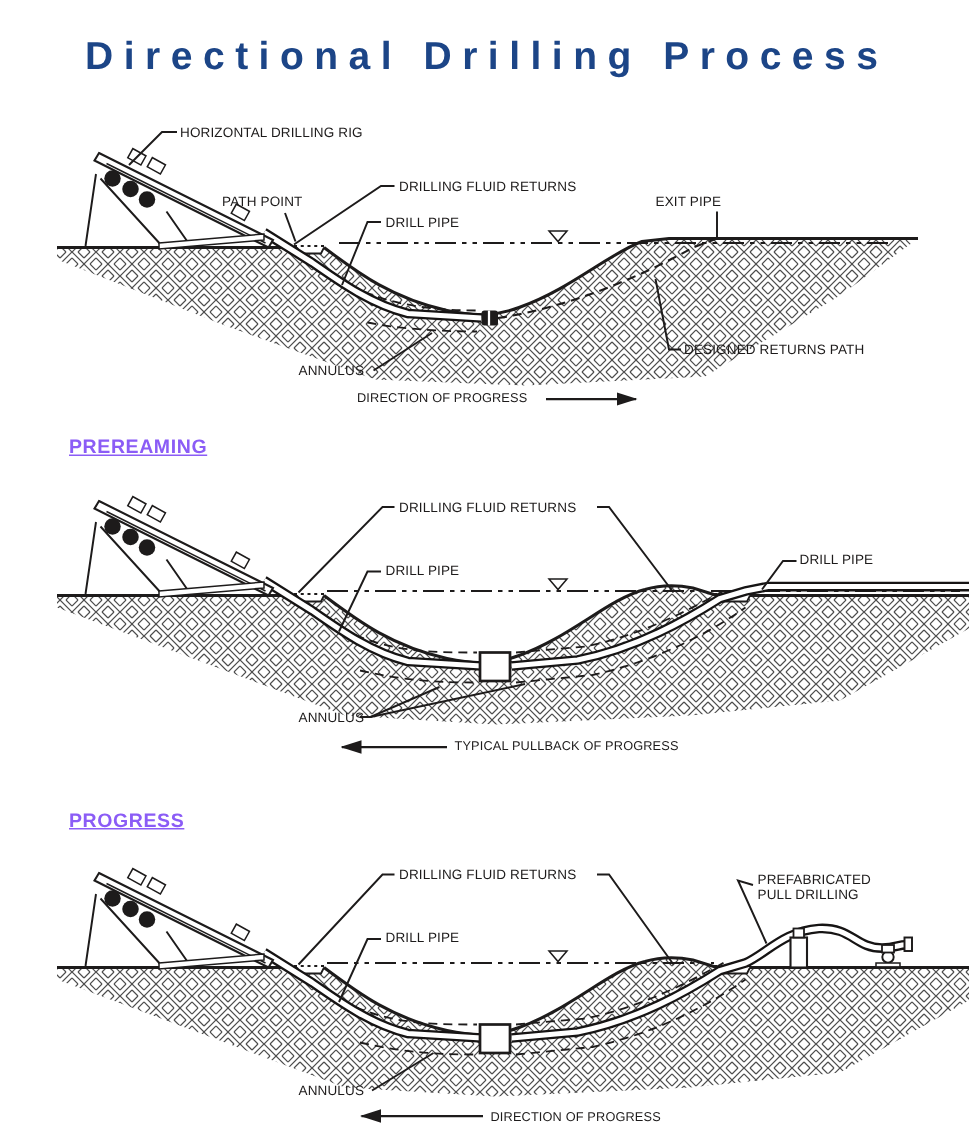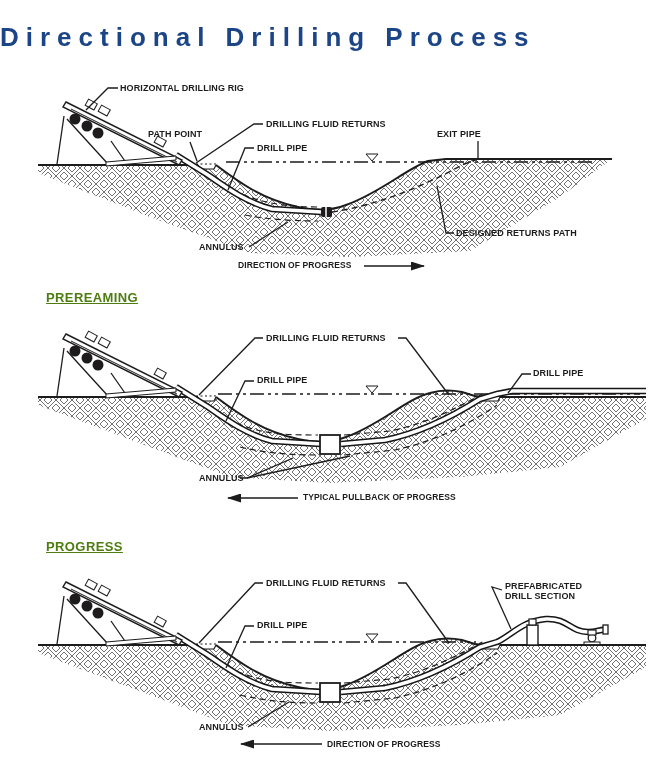--- a/index.html
+++ b/index.html
@@ -1,22 +1,22 @@
 <!DOCTYPE html>
 <html><head>
 <meta charset="utf-8">
 <style>
   html,body{margin:0;padding:0;background:#ffffff;}
   #stage{position:relative;width:649px;height:765px;background:#fff;overflow:hidden;
          font-family:"Liberation Sans",sans-serif;}
-  .title{position:absolute;top:22px;left:0;width:649px;
+  .title{position:absolute;top:22px;left:0;width:649px;text-align:center;
          font-weight:bold;font-size:26px;letter-spacing:7px;color:#1c4587;white-space:nowrap;}
   .hdg{position:absolute;font-weight:bold;font-size:13px;letter-spacing:.4px;
-       color:#4d7c0f;text-decoration:underline;white-space:nowrap;}
-  .lbl{position:absolute;font-weight:bold;font-size:9px;line-height:10px;
+       color:#8b5cf6;text-decoration:underline;white-space:nowrap;}
+  .lbl{position:absolute;font-weight:normal;font-size:9px;line-height:10px;
        color:#1d1b1b;letter-spacing:.1px;white-space:nowrap;}
   .lbl.small{font-size:8.5px;}
   #svgwrap,svg{position:absolute;left:0;top:0;width:649px;height:765px;}
   .wline{stroke:#1d1b1b;stroke-width:1.3;stroke-dasharray:14 4 3 4 3 4;fill:none}
   .dash{stroke:#1d1b1b;stroke-width:1.2;stroke-dasharray:6 4;fill:none}
   .dpath{stroke:#1d1b1b;stroke-width:1.4;stroke-dasharray:6 4;fill:none}
   .pipeO{stroke:#161414;stroke-width:6.5;fill:none}
   .pipeI{stroke:#ffffff;stroke-width:3.4;fill:none}
   .ldr{stroke:#1d1b1b;stroke-width:1.3;fill:none}
   .dir{stroke:#1d1b1b;stroke-width:1.5;fill:none}
@@ -173,17 +173,17 @@
   <div class="lbl" style="left:266px;top:333px">DRILLING FLUID RETURNS</div>
   <div class="lbl" style="left:257px;top:375px">DRILL PIPE</div>
   <div class="lbl" style="left:533px;top:368px">DRILL PIPE</div>
   <div class="lbl" style="left:199px;top:473px">ANNULUS</div>
   <div class="lbl small" style="left:303px;top:492px">TYPICAL PULLBACK OF PROGRESS</div>
 
   <div class="hdg" style="left:46px;top:539px">PROGRESS</div>
   <div class="lbl" style="left:266px;top:578px">DRILLING FLUID RETURNS</div>
   <div class="lbl" style="left:257px;top:620px">DRILL PIPE</div>
   <div class="lbl" style="left:505px;top:581px">PREFABRICATED</div>
-  <div class="lbl" style="left:505px;top:591px">DRILL SECTION</div>
+  <div class="lbl" style="left:505px;top:591px">PULL DRILLING</div>
   <div class="lbl" style="left:199px;top:722px">ANNULUS</div>
   <div class="lbl small" style="left:327px;top:739px">DIRECTION OF PROGRESS</div>
 
 </div>
 
 </body></html>

